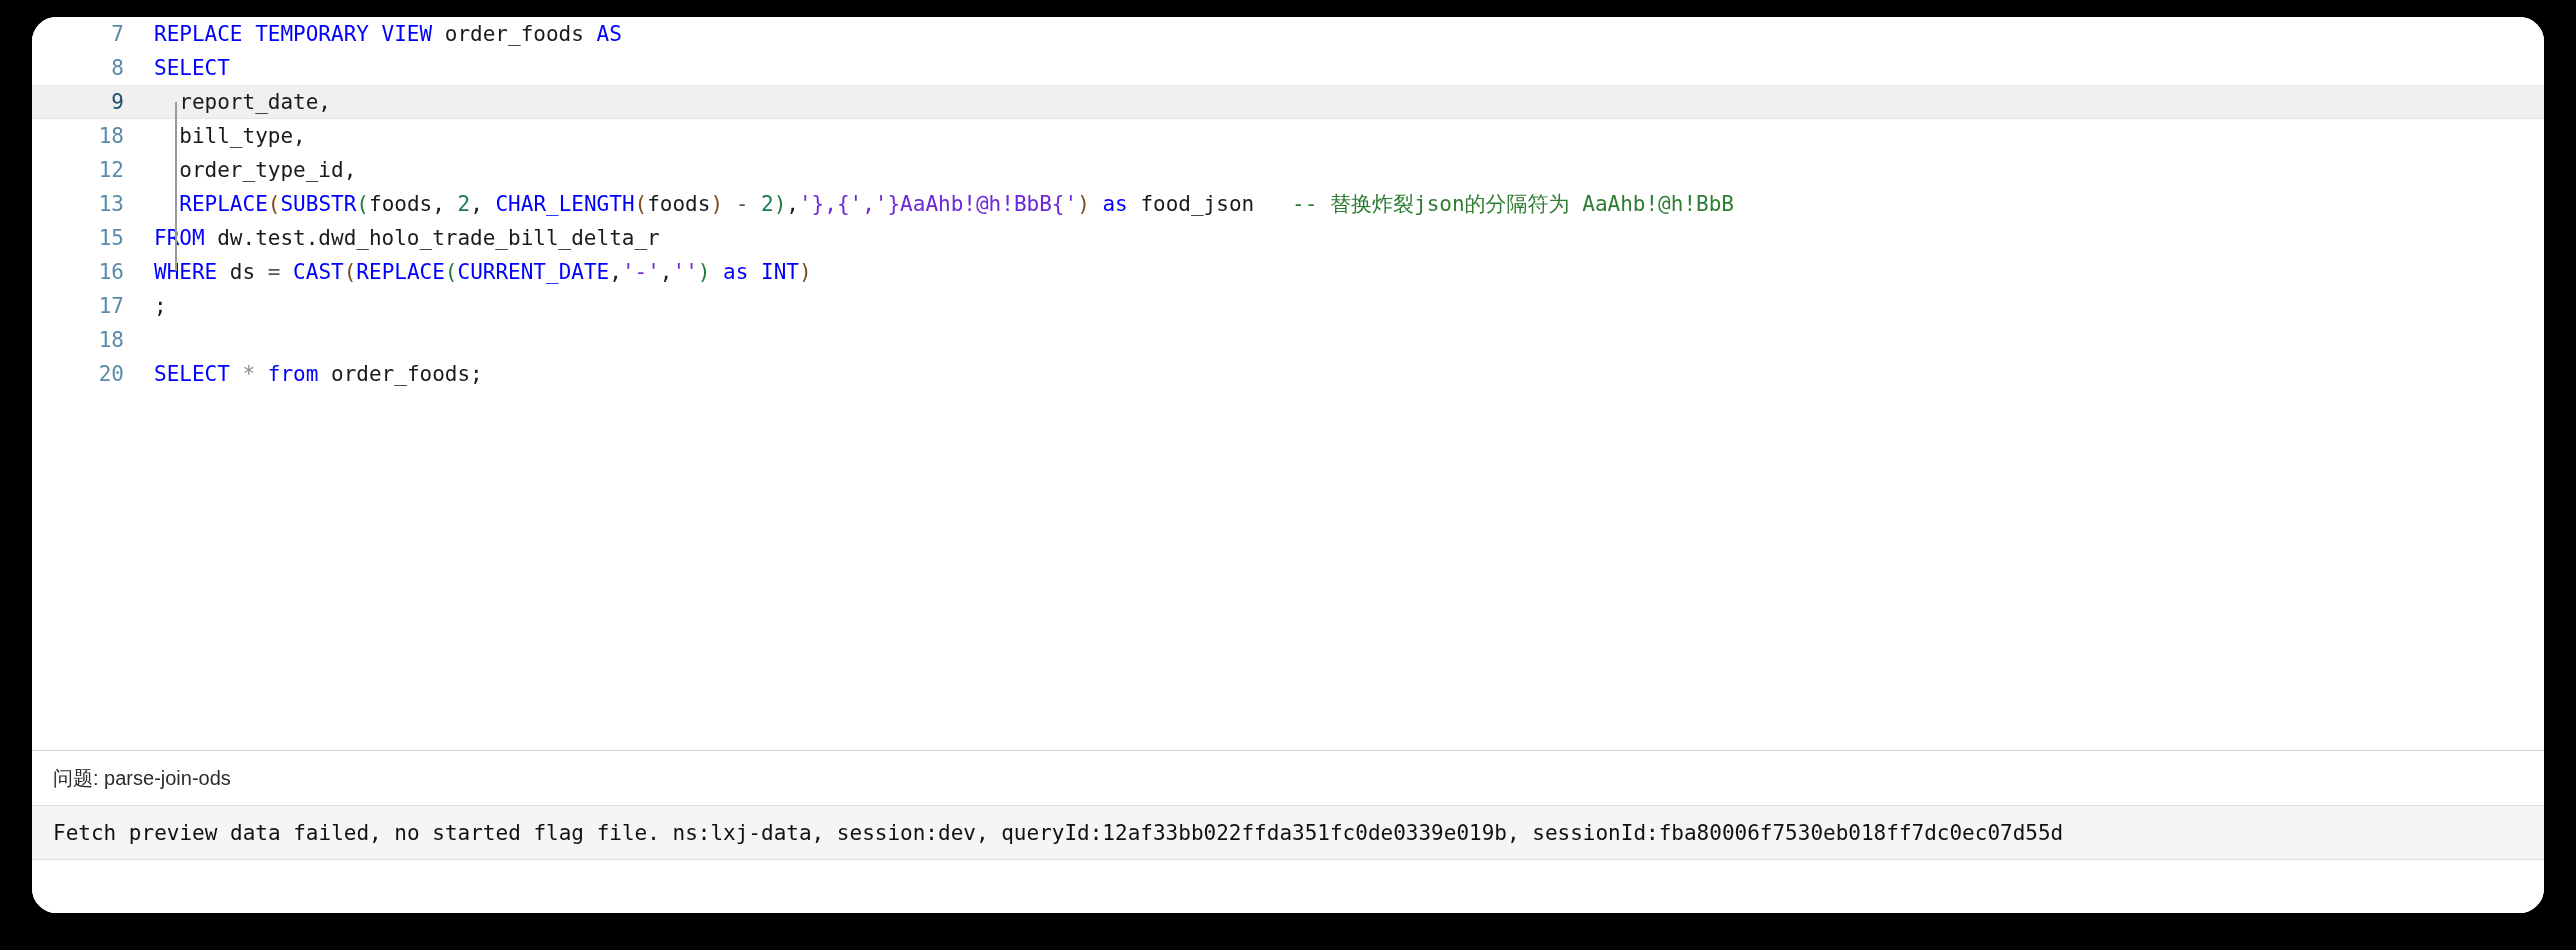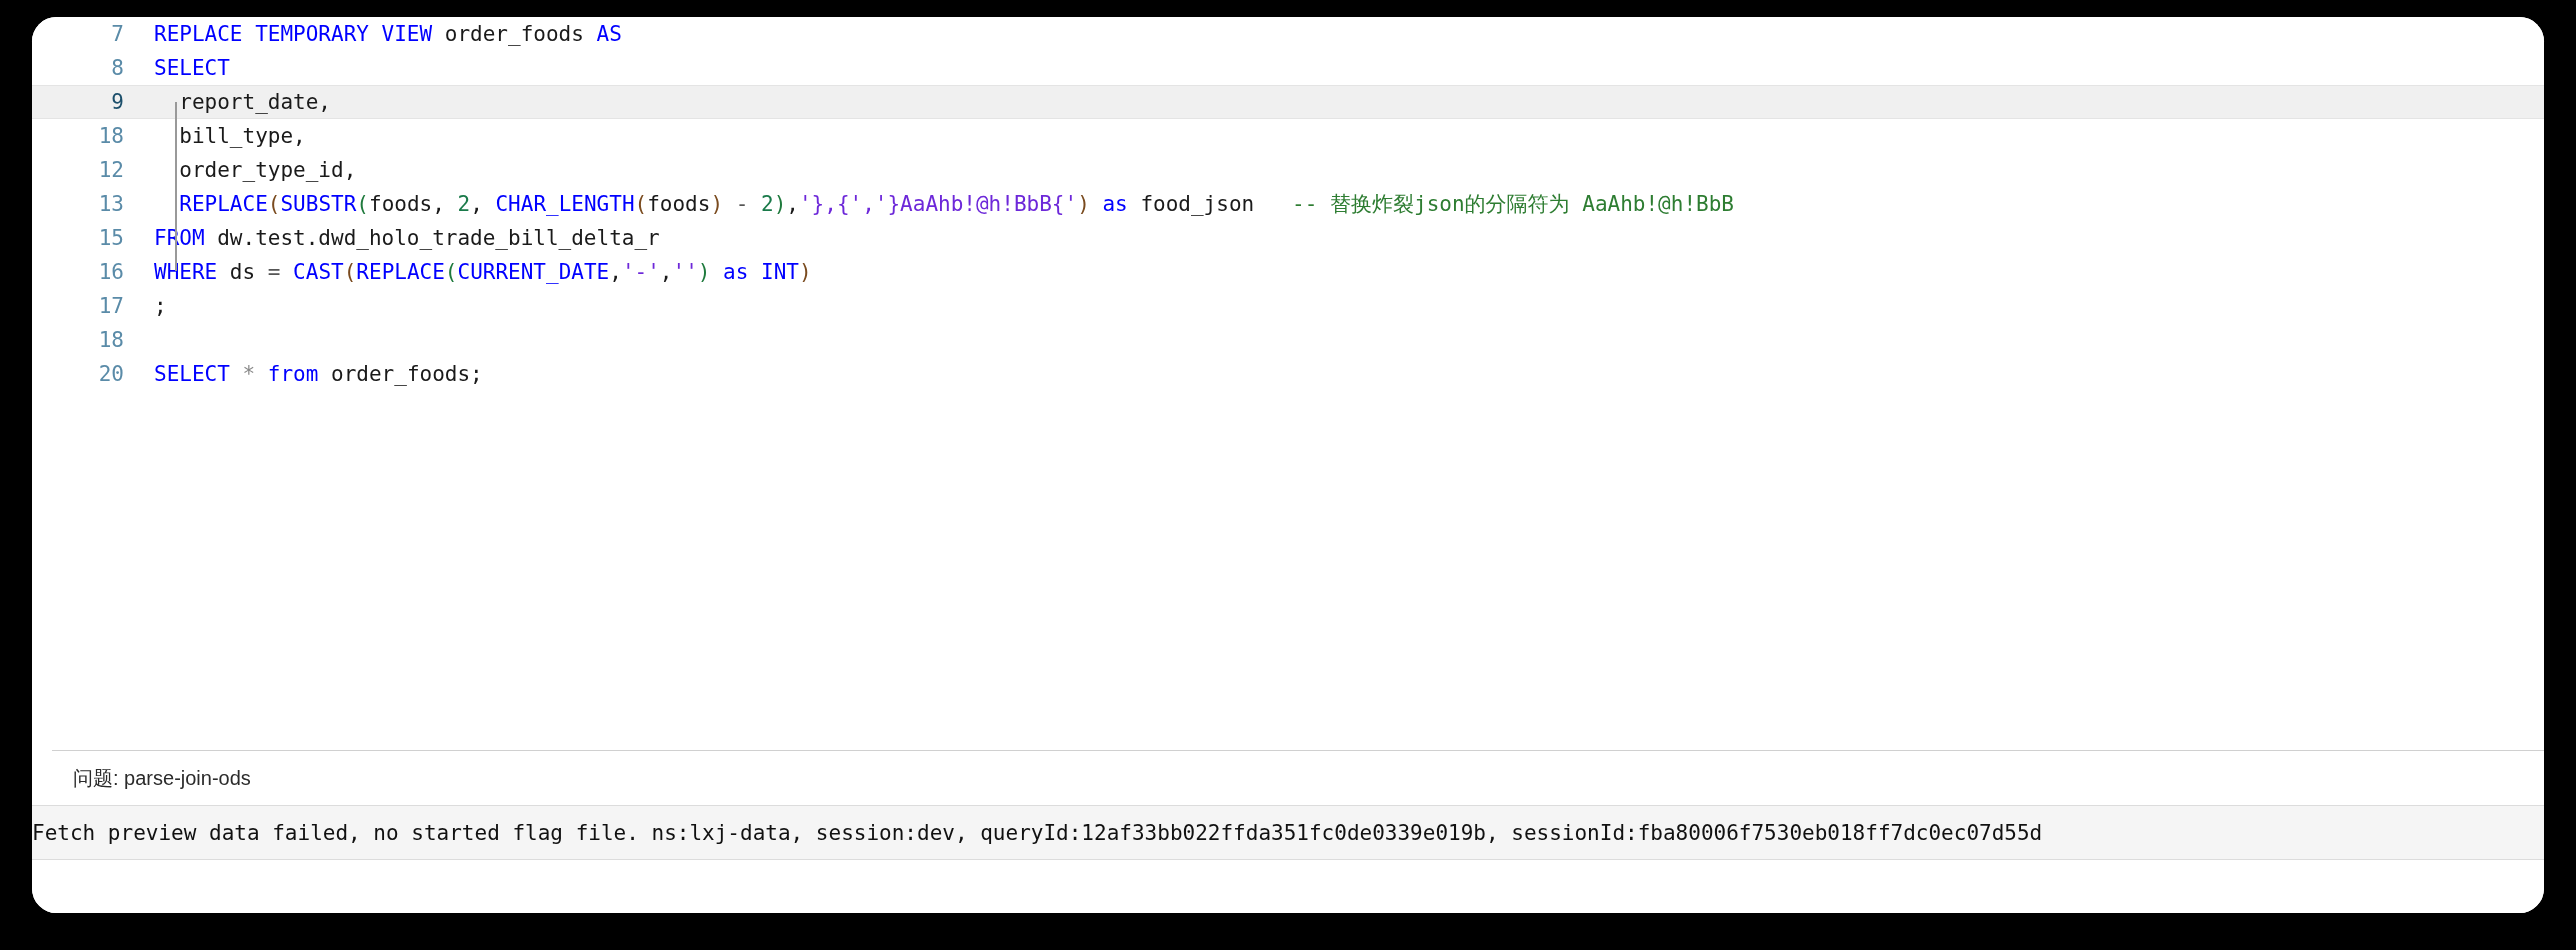--- a/index.html
+++ b/index.html
@@ -102,31 +102,31 @@
     flex: 0 0 auto;
     height: 54px;
     border-top: 0.9px solid #d0d0d0;
     display: flex;
     align-items: center;
     padding-left: 21px;
     font-size: 20px;
     color: #2b2b2b;
     background: #ffffff;
     font-family: "Liberation Sans", sans-serif;
-    margin-left: 20px;
   }
 
   #error-strip {
     flex: 0 0 auto;
     height: 53px;
     border-top: 0.9px solid #dcdcdc;
     border-bottom: 0.9px solid #dcdcdc;
     background: #f5f5f5;
     display: flex;
     align-items: center;
+    padding-left: 21px;
     font-family: "DejaVu Sans Mono", "Liberation Mono", monospace;
     font-size: 21px;
     color: #111111;
     white-space: pre;
     overflow: hidden;
   }
 
   #footer-blank {
     flex: 1 1 auto;
     background: #ffffff;

